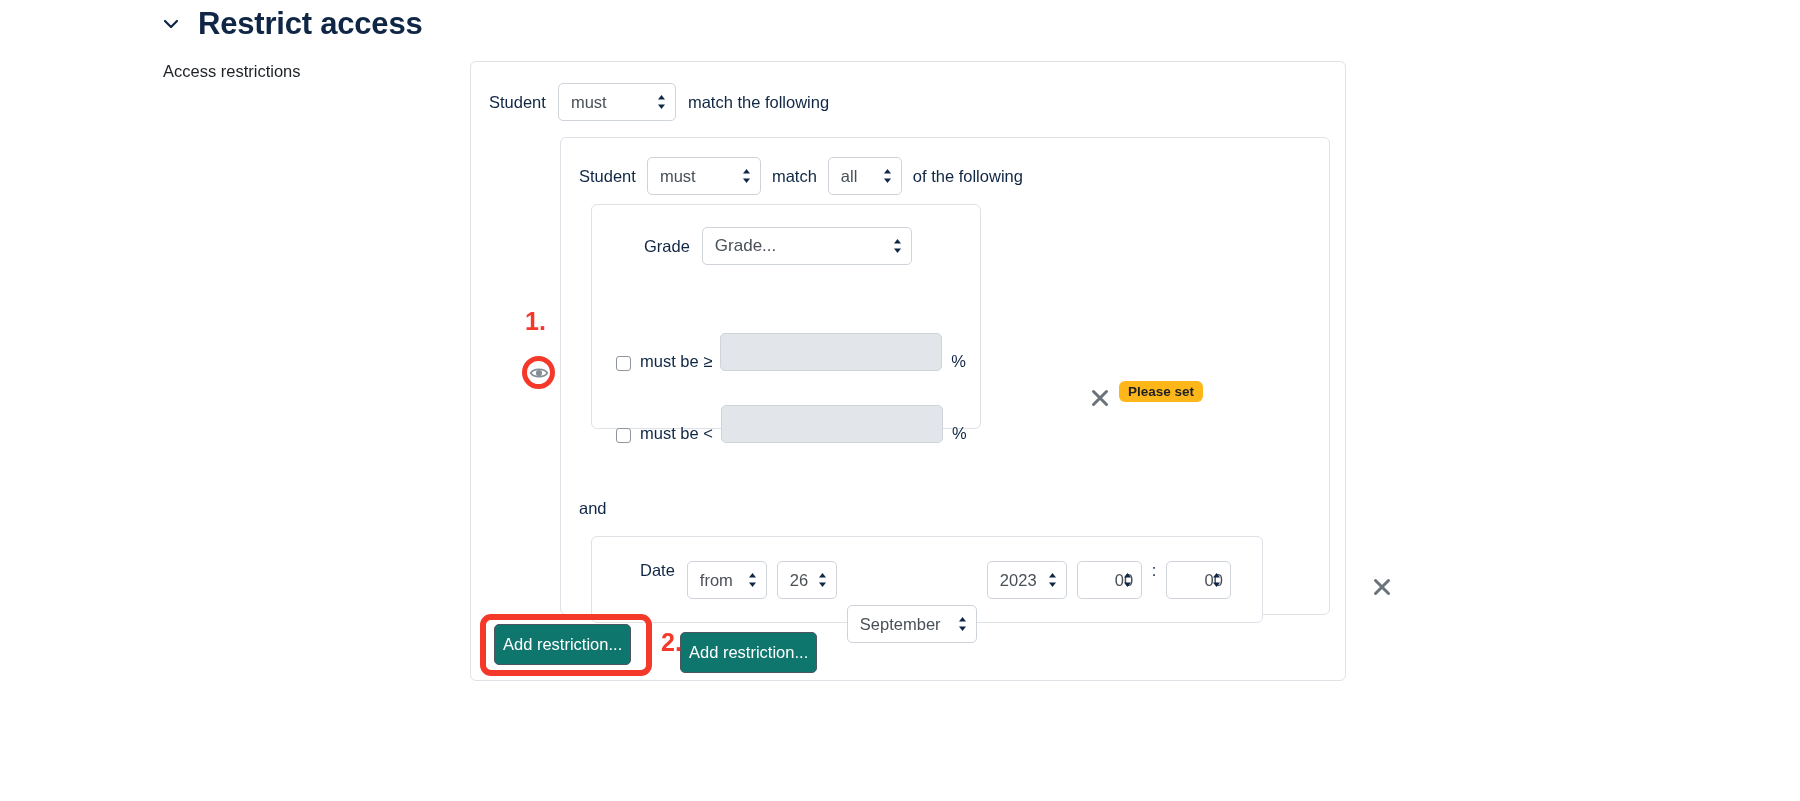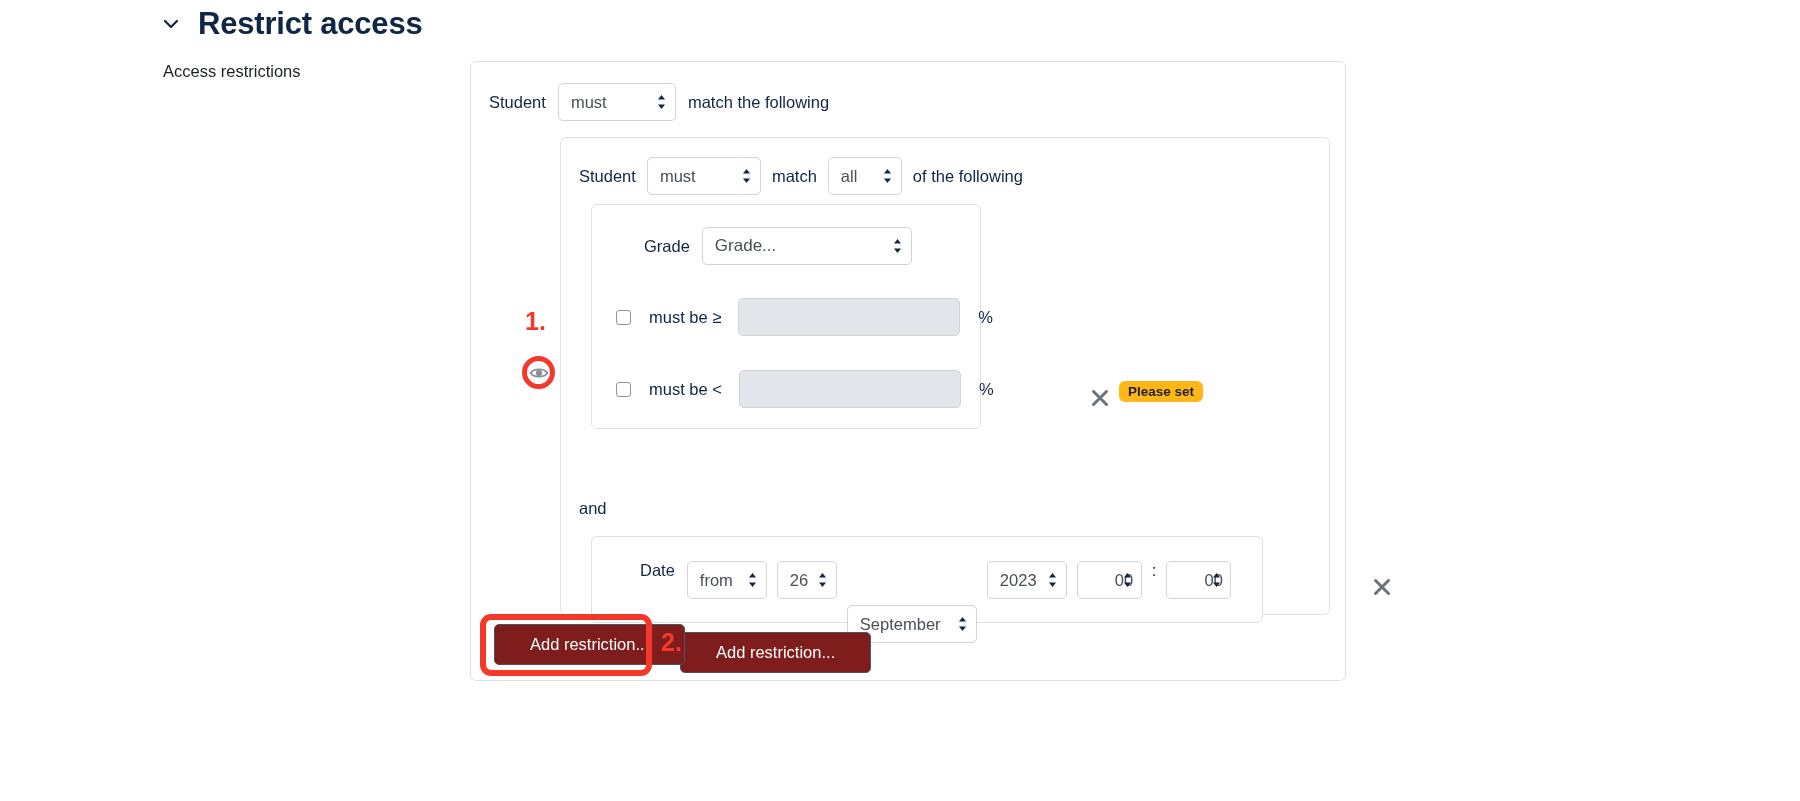--- a/index.html
+++ b/index.html
@@ -152,22 +152,23 @@
     position: absolute;
     left: 52px;
     top: 22px;
     gap: 12px;
   }
   .grade-lbl { font-size: 16.5px; color: #0f2644; }
 
   .cond-row {
     position: absolute;
     display: flex;
-    align-items: center;
-    gap: 13px;
+    align-items: flex-end;
+    gap: 4px;
+    margin-top: 35px;
   }
   .cond-row.r1 { left: 24px; top: 93px; }
   .cond-row.r2 { left: 24px; top: 165px; }
 
   .cbx {
     width: 15px;
     height: 15px;
     border: 1px solid #8f959e;
     border-radius: 3px;
     background: #fff;
@@ -248,27 +249,27 @@
     top: 24px;
     display: flex;
     align-items: flex-start;
     gap: 10px;
   }
   .date-lbl { font-size: 16.5px; color: #0f2644; margin-right: 2px; }
   .colon { font-size: 16.5px; color: #0f2644; }
 
   
   .btn {
-    background: #7f1d1d;
+    background: #0f766e;
     color: #ffffff;
     border: 1px solid #4c5560;
     border-radius: 5px;
     font-size: 16.5px;
     font-family: "Liberation Sans", sans-serif;
-    padding: 10px 35px;
+    padding: 10px 8px;
     cursor: pointer;
     white-space: nowrap;
     line-height: 1.15;
   }
   .btn-inner {
     position: absolute;
     left: 119px;
     top: 494px;
   }
   .btn-outer {

